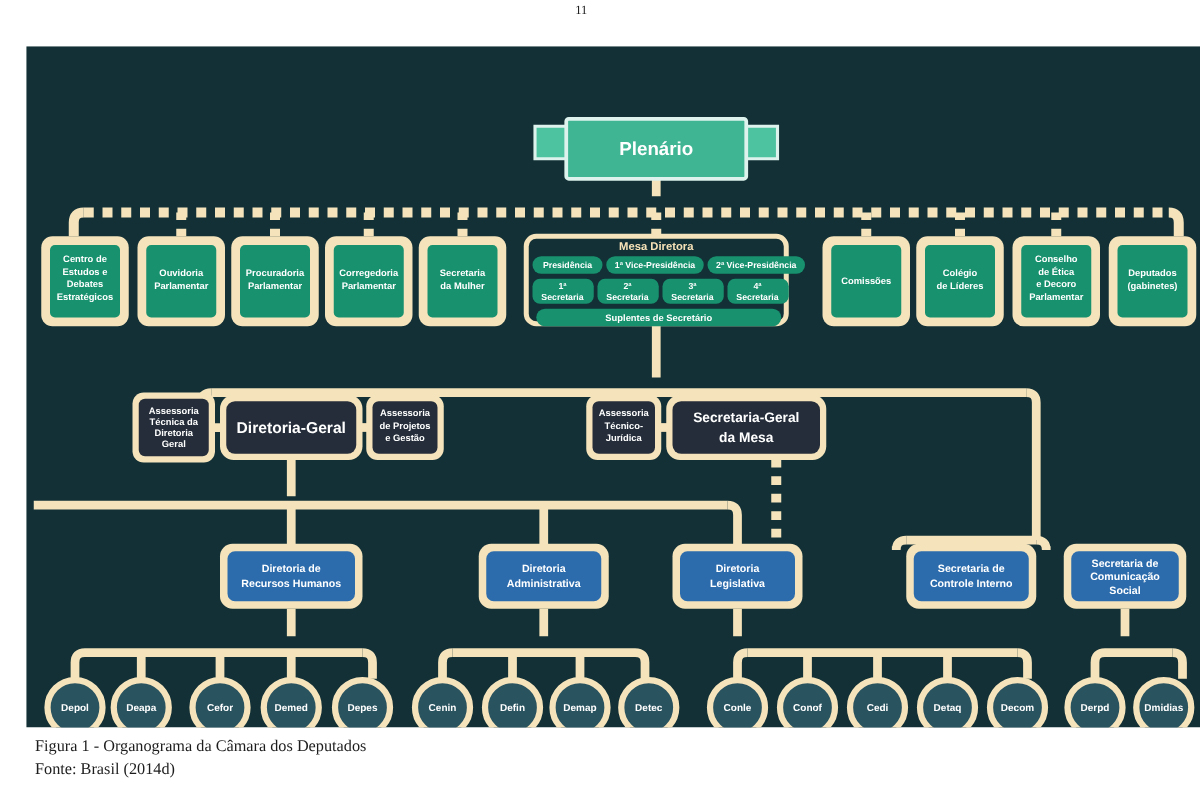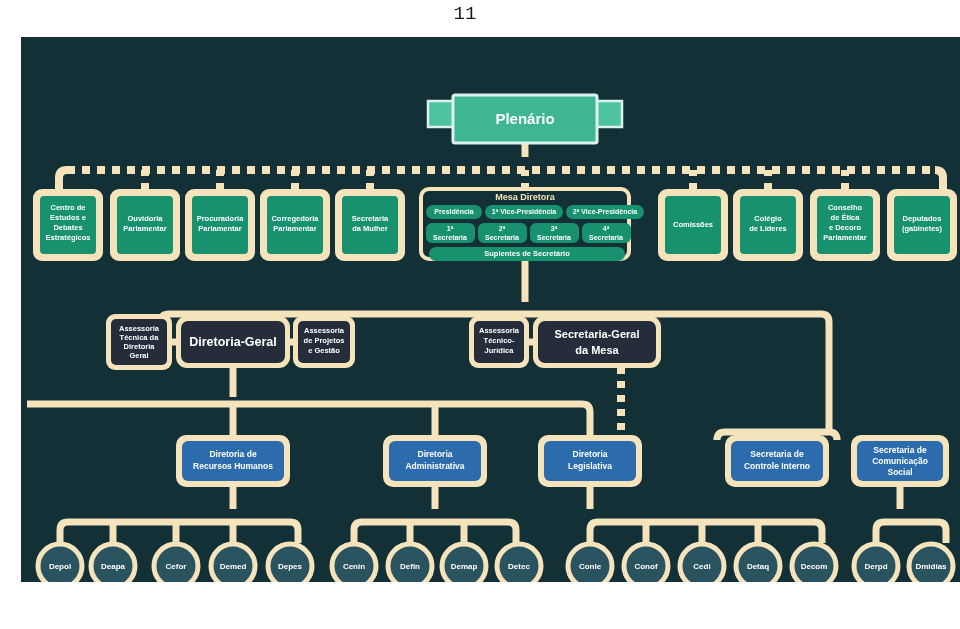--- a/index.html
+++ b/index.html
@@ -19,22 +19,22 @@
     width: 960px;
     height: 629px;
     background: #ffffff;
   }
   #page-number {
     position: absolute;
     left: 0;
     top: 0;
     width: 930px;
     text-align: center;
-    font-family: Liberation Mono, monospace;
-    font-size: 19px;
+    font-family: Liberation Serif, serif;
+    font-size: 10px;
     color: #1a1a1a;
     padding-top: 3px;
   }
   #chart-wrap {
     position: absolute;
     left: 0;
     top: 37px;
     width: 960px;
     height: 545px;
     margin-left: 21px;
@@ -376,14 +376,18 @@
         <circle cx="855" cy="529" r="22" fill="#2a5360" stroke="#f5e3bb" stroke-width="5"></circle>
         <text class="n-label" x="855" y="530" font-size="8">Derpd</text>
       </g>
       <g>
         <circle cx="910" cy="529" r="22" fill="#2a5360" stroke="#f5e3bb" stroke-width="5"></circle>
         <text class="n-label" x="910" y="530" font-size="8">Dmidias</text>
       </g>
     </svg>
   </div>
 
+  <div id="caption">
+    <div>Figura 1 - Organograma da Câmara dos Deputados</div>
+    <div>Fonte: Brasil (2014d)</div>
+  </div>
 
 </div>
 
 </body></html>

